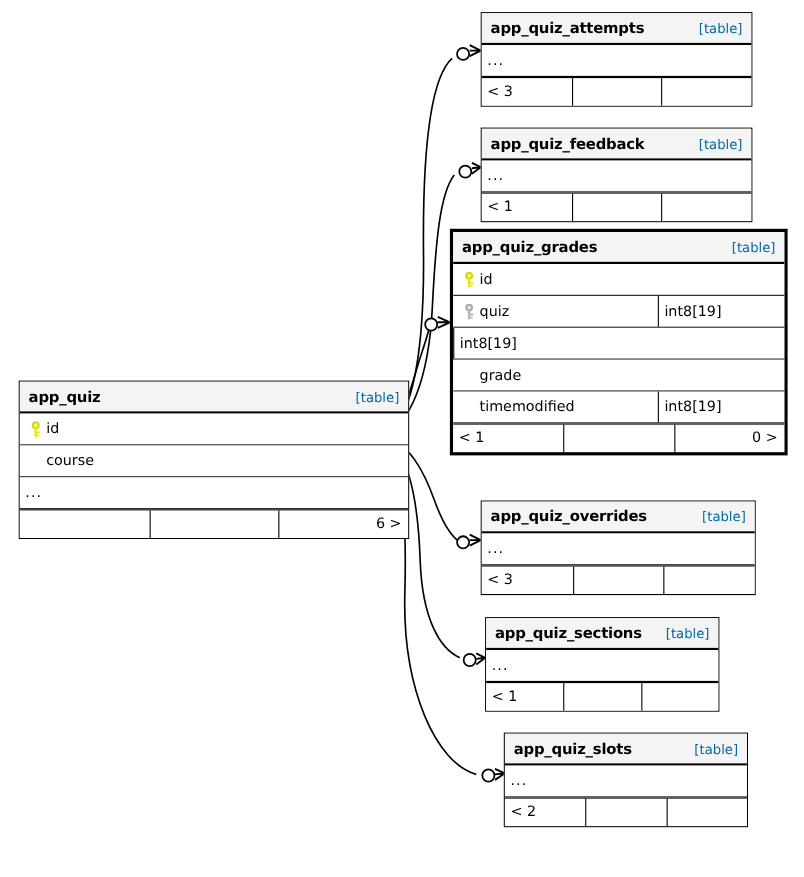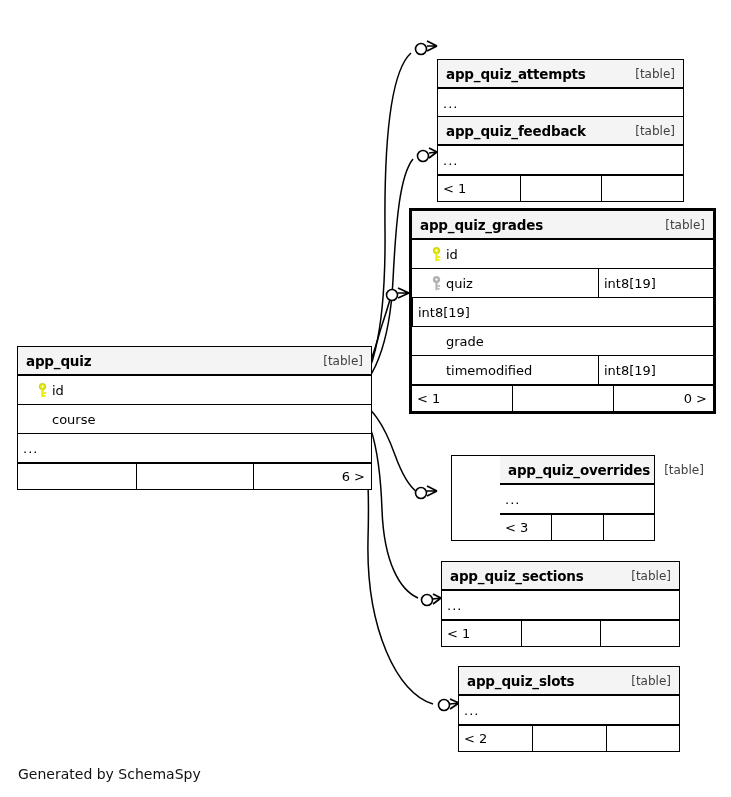--- a/index.html
+++ b/index.html
@@ -53,42 +53,42 @@
   }
   .tbl-name {
     font-weight: bold;
     font-size: 13.5px;
     color: #000000;
     white-space: nowrap;
     letter-spacing: -0.2px;
   }
   .tbl-kind {
     font-size: 12px;
-    color: #404040;
+    color: #0369a1;
     white-space: nowrap;
     margin-left: 14px;
   }
 
   .col-row {
     display: flex;
     align-items: center;
     height: 29px;
     box-sizing: border-box;
     border-bottom: 1px solid #000000;
     background: #ffffff;
   }
   .col-row:last-child { border-bottom: none; }
 
   .col-name {
     flex: 1 1 auto;
     display: flex;
     align-items: center;
     font-size: 13px;
     color: #000000;
-    padding-left: 14px;
+    padding-left: 4px;
     box-sizing: border-box;
     height: 100%;
     overflow: hidden;
     white-space: nowrap;
   }
   .col-type {
     flex: 0 0 auto;
     font-size: 13px;
     color: #000000;
     border-left: 1px solid #000000;
@@ -244,21 +244,21 @@
 
     <div class="ellipsis-row">...</div>
 
     <div class="tbl-footer">
       <span class="foot-cell foot-left"></span>
       <span class="foot-cell foot-mid"></span>
       <span class="foot-cell foot-right">6 &gt;</span>
     </div>
   </div>
 
-  <div class="table-node" id="node-app_quiz_attempts" style="left:437px; top:11px; width:247px;margin-top:48px;">
+  <div class="table-node" id="node-app_quiz_attempts" style="left:437px; top:11px; width:247px;">
     <div class="tbl-header">
       <span class="tbl-name">app_quiz_attempts</span>
       <span class="tbl-kind">[table]</span>
     </div>
     <div class="ellipsis-row">...</div>
     <div class="tbl-footer">
       <span class="foot-cell foot-left">&lt; 3</span>
       <span class="foot-cell foot-mid"></span>
       <span class="foot-cell foot-right"></span>
     </div>
@@ -333,34 +333,34 @@
       <span class="col-type" style="width:115px;">int8[19]</span>
     </div>
 
     <div class="tbl-footer">
       <span class="foot-cell foot-left">&lt; 1</span>
       <span class="foot-cell foot-mid"></span>
       <span class="foot-cell foot-right">0 &gt;</span>
     </div>
   </div>
 
-  <div class="table-node" id="node-app_quiz_overrides" style="left:451px; top:455px; width:204px;padding-left:48px;">
+  <div class="table-node" id="node-app_quiz_overrides" style="left:437px; top:455px; width:250px;">
     <div class="tbl-header">
       <span class="tbl-name">app_quiz_overrides</span>
       <span class="tbl-kind">[table]</span>
     </div>
     <div class="ellipsis-row">...</div>
     <div class="tbl-footer">
       <span class="foot-cell foot-left">&lt; 3</span>
       <span class="foot-cell foot-mid"></span>
       <span class="foot-cell foot-right"></span>
     </div>
   </div>
 
-  <div class="table-node" id="node-app_quiz_sections" style="left:441px; top:561px; width:239px;">
+  <div class="table-node" id="node-app_quiz_sections" style="left:441px; top:561px; width:213px;">
     <div class="tbl-header">
       <span class="tbl-name">app_quiz_sections</span>
       <span class="tbl-kind">[table]</span>
     </div>
     <div class="ellipsis-row">...</div>
     <div class="tbl-footer">
       <span class="foot-cell foot-left">&lt; 1</span>
       <span class="foot-cell foot-mid"></span>
       <span class="foot-cell foot-right"></span>
     </div>
@@ -372,15 +372,14 @@
       <span class="tbl-kind">[table]</span>
     </div>
     <div class="ellipsis-row">...</div>
     <div class="tbl-footer">
       <span class="foot-cell foot-left">&lt; 2</span>
       <span class="foot-cell foot-mid"></span>
       <span class="foot-cell foot-right"></span>
     </div>
   </div>
 
-  <div class="footer-note">Generated by SchemaSpy</div>
 
 </div>
 
 </body></html>

